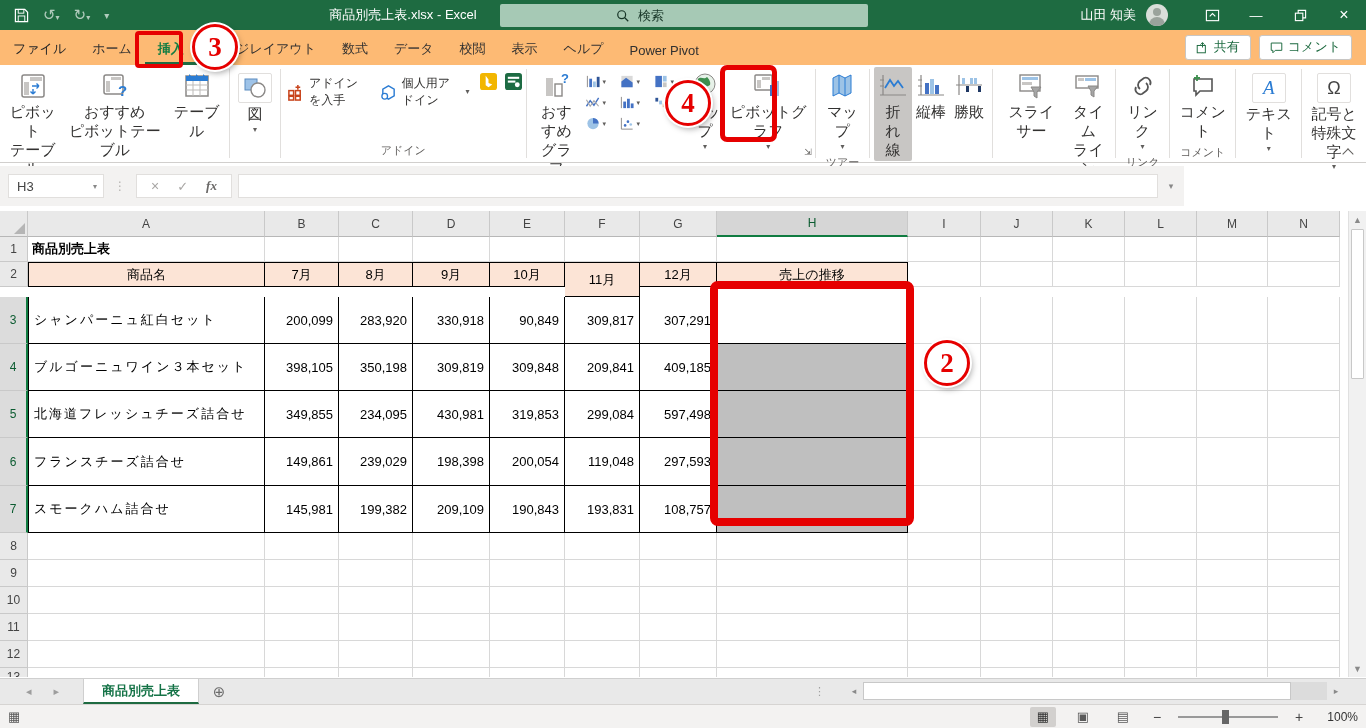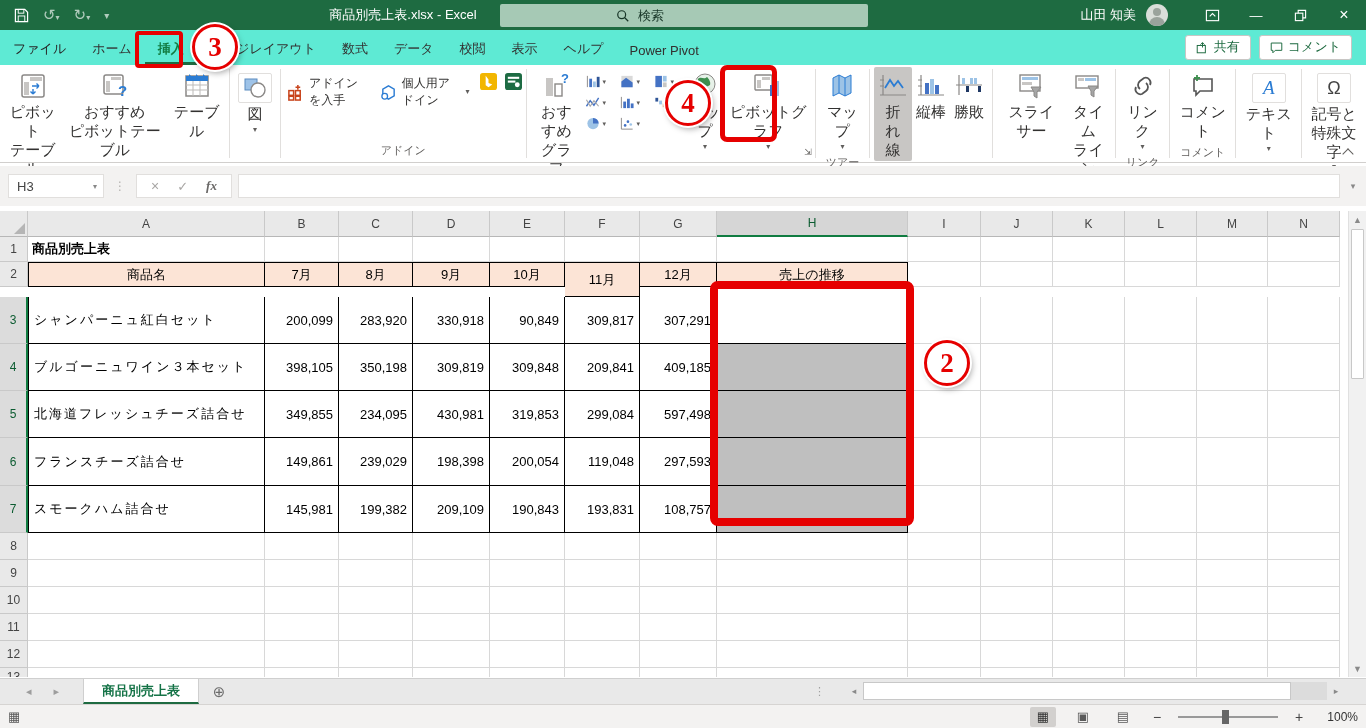--- a/index.html
+++ b/index.html
@@ -13,21 +13,21 @@
   .tb-title { position:absolute; left:0; right:0; top:0; height:30px; display:flex; align-items:center; justify-content:center; pointer-events:none; font-size:13px; padding-right:560px; }
   .searchbox { position:absolute; left:500px; top:4px; width:368px; height:23px; background:#a6c9b5; border-radius:2px; display:flex; align-items:center; gap:8px; padding-left:116px; color:#173527; font-size:13px; cursor:text; }
   .tb-right { position:absolute; right:0; top:0; height:30px; display:flex; align-items:center; }
   .tb-user { font-size:13px; margin-right:10px; }
   .avatar { width:22px; height:22px; border-radius:50%; background:#d9ded9; position:relative; overflow:hidden; margin-right:22px; }
   .avatar::before { content:""; position:absolute; left:7px; top:4px; width:8px; height:8px; border-radius:50%; background:#9aa39c; }
   .avatar::after { content:""; position:absolute; left:3px; top:13px; width:16px; height:10px; border-radius:8px 8px 0 0; background:#9aa39c; }
   .winbtn { width:44px; height:30px; display:flex; align-items:center; justify-content:center; font-size:13px; color:#fff; cursor:pointer; }
 
   
-  .tabrow { position:absolute; top:30px; left:0; width:1366px; height:35px; background:#5eead4; display:flex; align-items:flex-end; }
+  .tabrow { position:absolute; top:30px; left:0; width:1366px; height:35px; background:#fdba74; display:flex; align-items:flex-end; }
   .rtab { padding:8px 13px 7px; font-size:13px; color:#323130; cursor:pointer; white-space:nowrap; }
   .rtab.file { color:#262626; }
   .rtab.active { color:#127c42; font-weight:bold; border-bottom:3px solid #1e6b41; padding-bottom:4px; }
   .tabrow-right { position:absolute; right:14px; top:35px; display:flex; gap:8px; }
   .chipbtn { border:1px solid #c8c6c4; border-radius:3px; background:#fff; color:#1e6b41; font-size:13px; padding:2px 10px 3px; display:flex; gap:5px; align-items:center; cursor:pointer; }
 
   
   .ribbon { position:absolute; top:65px; left:0; width:1366px; height:98px; background:#fff; border-bottom:1px solid #d1cfcd; display:flex; }
   .rgroup { display:flex; flex-direction:column; align-items:center; position:relative; padding:2px 4px 0; }
   .rbody { display:flex; align-items:flex-start; flex:1; }
@@ -41,21 +41,21 @@
   .minigrid { display:grid; grid-template-columns:repeat(3,34px); grid-auto-rows:21px; padding-top:4px; }
   .minibtn { display:flex; align-items:center; gap:2px; font-size:12px; color:#4472c4; cursor:pointer; padding:1px 2px; border-radius:2px; }
   .minibtn .caret { font-size:7px; }
   .addinbtn { display:flex; align-items:center; gap:5px; font-size:12px; color:#323130; cursor:pointer; padding:4px 2px; }
   .dlg { position:absolute; right:3px; bottom:5px; font-size:9px; color:#605e5c; cursor:pointer; }
   .collapse { position:absolute; right:10px; bottom:4px; width:14px; height:10px; cursor:pointer; }
   .collapse::before { content:""; position:absolute; left:2px; top:2px; width:7px; height:7px; border-left:1.5px solid #605e5c; border-top:1.5px solid #605e5c; transform:rotate(45deg); }
   .spark-sel { background:#c8c6c4; }
 
   
-  .fbar { position:absolute; top:166px; left:0; width:1366px; height:40px; background:#f3f2f1; display:flex; align-items:center; }
+  .fbar { position:absolute; top:166px; left:0; width:1184px; height:40px; background:#f3f2f1; display:flex; align-items:center; }
   .namebox { width:96px; height:24px; background:#fff; border:1px solid #e1dfdd; margin-left:8px; display:flex; align-items:center; font-size:13px; color:#444; padding-left:8px; position:relative; cursor:text; }
   .namebox .nb-caret { position:absolute; right:6px; font-size:8px; color:#888; }
   .fdots { color:#b5b3b1; font-size:12px; margin:0 10px; letter-spacing:0; }
   .fbtns { display:flex; align-items:center; gap:18px; background:#fff; border:1px solid #e1dfdd; height:24px; padding:0 14px; color:#a8a6a4; font-size:13px; }
   .fx { font-style:italic; font-family:"Liberation Serif","DejaVu Serif",serif; color:#6a6867; font-weight:bold; }
   .finput { flex:1; height:24px; background:#fff; border:1px solid #e1dfdd; margin:0 4px 0 6px; }
   .fexp { width:18px; text-align:center; color:#888; font-size:9px; cursor:pointer; margin-right:4px; }
 
   
   .gridwrap { position:absolute; top:211px; left:0; width:1348px; height:466px; background:#fff; overflow:hidden; }

